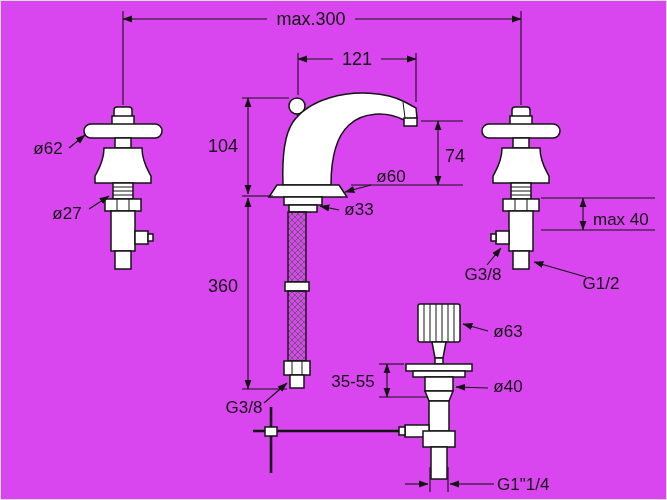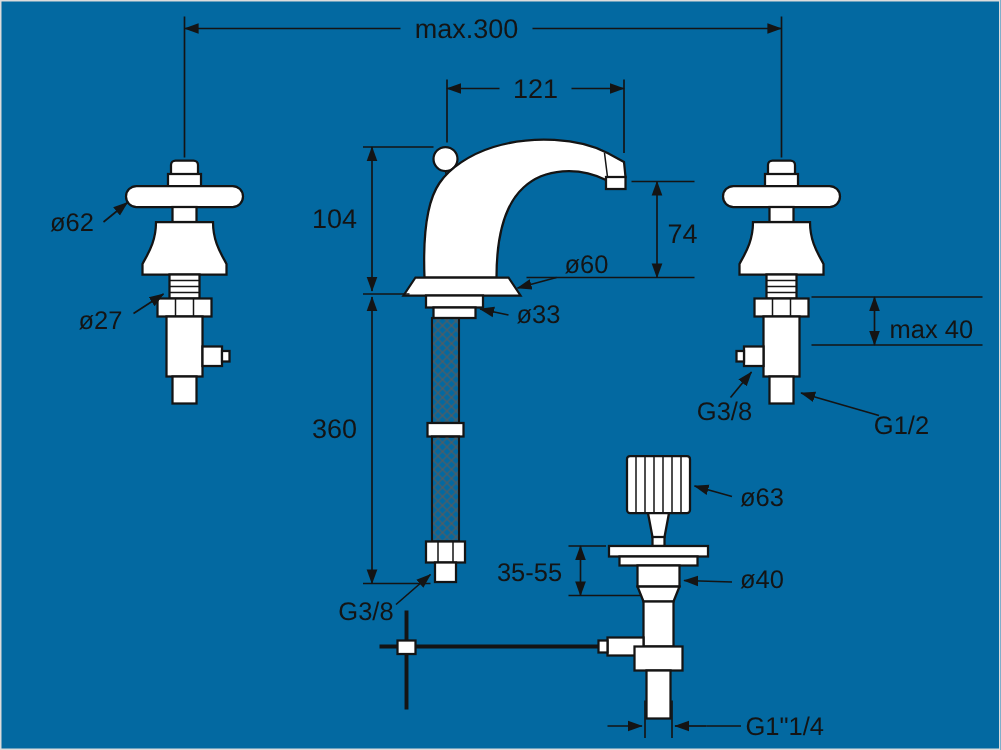--- a/index.html
+++ b/index.html
@@ -1,16 +1,16 @@
 <!DOCTYPE html>
 <html><head>
 <meta charset="utf-8">
 <style>
   html,body{margin:0;padding:0;background:#ffffff;}
-  .frame{width:667px;height:500px;box-sizing:border-box;border:1px solid #dcdcdc;background:#0369a1;}
+  .frame{width:667px;height:500px;box-sizing:border-box;border:1px solid #dcdcdc;background:#d946ef;}
   svg{display:block;}
   .obj{fill:#ffffff;stroke:#141414;stroke-width:1.5;}
   .thin{fill:none;stroke:#141414;stroke-width:1;}
   .dim{fill:none;stroke:#141414;stroke-width:1.1;}
   .rod{fill:none;stroke:#141414;stroke-width:2.6;}
   .hatched{fill:url(#xhatch);stroke:#141414;stroke-width:1.4;}
   text{font-family:"Liberation Sans","DejaVu Sans",sans-serif;fill:#141414;}
   .t18{font-size:18px;}
   .t17{font-size:17px;}
   .mid{text-anchor:middle;}

